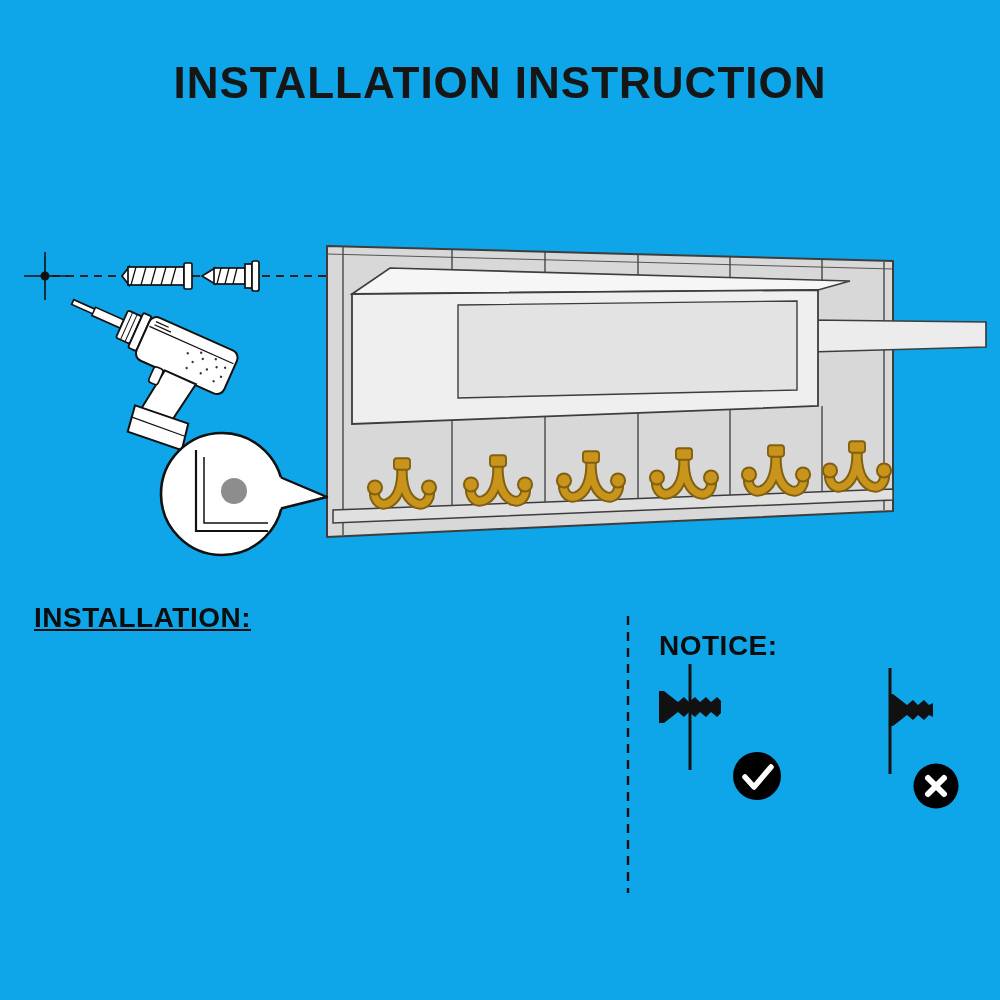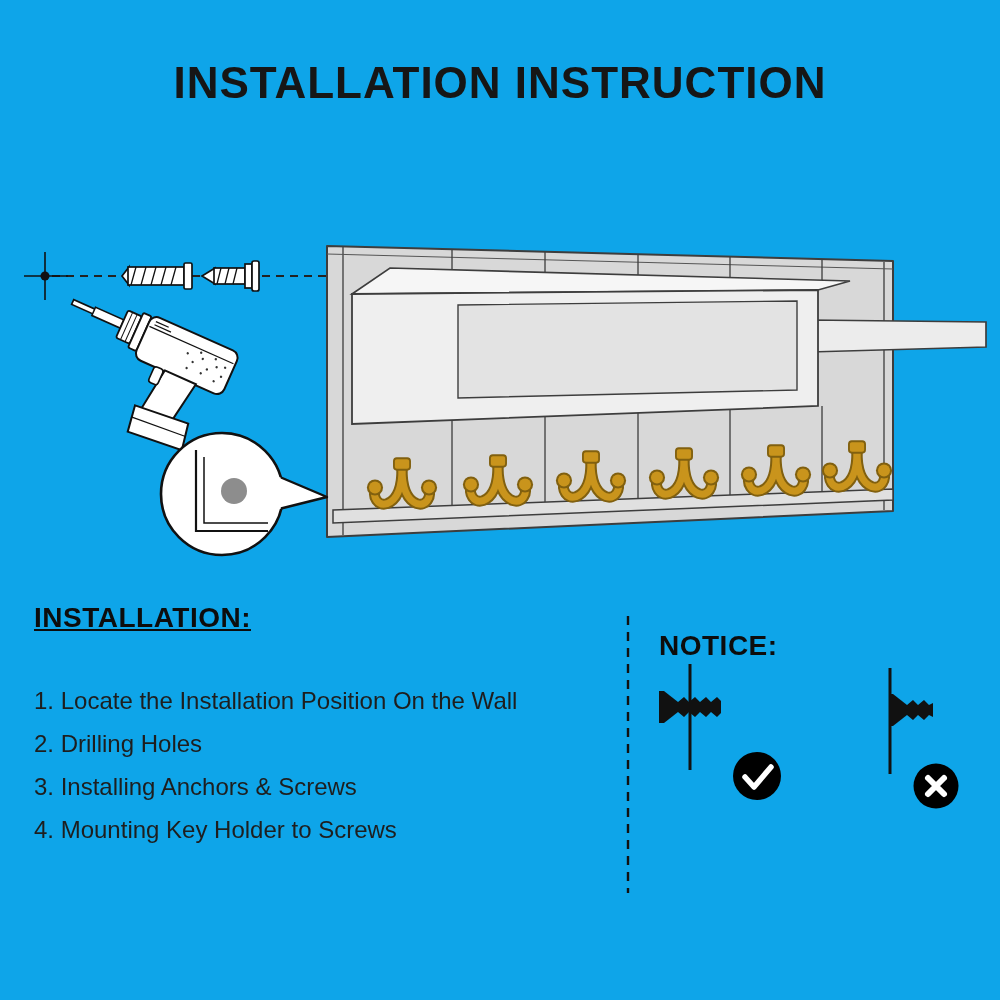--- a/index.html
+++ b/index.html
@@ -167,23 +167,17 @@
         <circle cx="936" cy="786" r="22.5" fill="#000"></circle>
         <path d="M928,778 L944,794 M944,778 L928,794" stroke="#fff" stroke-width="6" stroke-linecap="round"></path>
       </g>
     </g>
   </svg>
 
   <h1 class="abs title">INSTALLATION INSTRUCTION</h1>
 
   <div class="abs sec-heading" id="installation-heading">INSTALLATION:</div>
 
-  <div class="abs" id="steps">
-    <div class="step">1. Locate the Installation Position On the Wall</div>
-    <div class="step">2. Drilling Holes</div>
-    <div class="step">3. Installing Anchors &amp; Screws</div>
-    <div class="step">4. Mounting Key Holder to Screws</div>
-  </div>
 
   <div class="abs sec-heading" id="notice-heading">NOTICE:</div>
 
 
 </div>
 
 </body></html>

